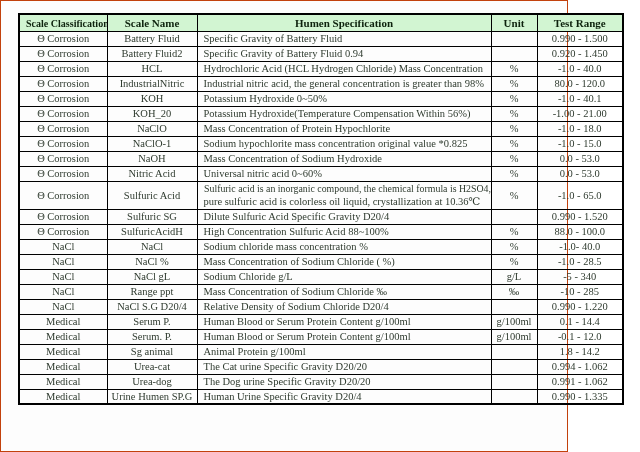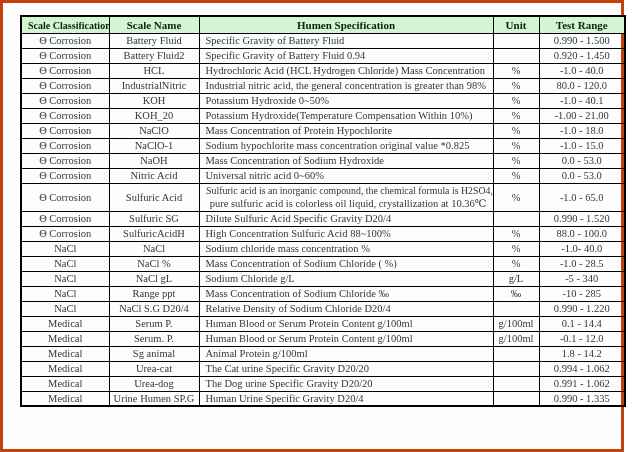--- a/index.html
+++ b/index.html
@@ -6,25 +6,25 @@
     margin: 0;
     padding: 0;
     width: 640px;
     height: 452px;
     background: #ffffff;
     font-family: "Liberation Serif", "DejaVu Serif", serif;
   }
   .page {
     position: absolute;
     left: 0; top: 0;
-    width: 624px;
+    width: 568px;
     height: 452px;
     box-sizing: border-box;
     background: #fdfdfd;
-    border: 3px solid #c2410c;
+    border: 1px solid #c2410c;
   }
   table.spec-table {
     position: absolute;
     left: 17px;
     top: 12px;
     width: 604px;
     border-collapse: collapse;
     table-layout: fixed;
     border: 2px solid #000000;
   }
@@ -62,21 +62,20 @@
     display: inline-block;
     white-space: nowrap;
     transform-origin: 50% 50%;
   }
   td.c-spec .fit {
     transform-origin: 0 50%;
   }
   td.c-spec .line {
     line-height: 13px;
     height: 13px;
-    text-align: right;
   }
 </style>
 </head>
 <body>
 
 <div class="page">
   <table class="spec-table">
     <colgroup>
       <col style="width:88px">
       <col style="width:90px">
@@ -125,21 +124,21 @@
         <tr>
           <td class="c-class"><span class="fit">Θ Corrosion</span></td>
           <td class="c-name"><span class="fit">KOH</span></td>
           <td class="c-spec"><span class="fit">Potassium Hydroxide 0~50%</span></td>
           <td class="c-unit"><span class="fit">%</span></td>
           <td class="c-range"><span class="fit">-1.0 - 40.1</span></td>
         </tr>
         <tr>
           <td class="c-class"><span class="fit">Θ Corrosion</span></td>
           <td class="c-name"><span class="fit">KOH_20</span></td>
-          <td class="c-spec"><span class="fit">Potassium Hydroxide(Temperature Compensation Within 10%)</span></td>
+          <td class="c-spec"><span class="fit">Potassium Hydroxide(Temperature Compensation Within 56%)</span></td>
           <td class="c-unit"><span class="fit">%</span></td>
           <td class="c-range"><span class="fit">-1.00 - 21.00</span></td>
         </tr>
         <tr>
           <td class="c-class"><span class="fit">Θ Corrosion</span></td>
           <td class="c-name"><span class="fit">NaClO</span></td>
           <td class="c-spec"><span class="fit">Mass Concentration of Protein Hypochlorite</span></td>
           <td class="c-unit"><span class="fit">%</span></td>
           <td class="c-range"><span class="fit">-1.0 - 18.0</span></td>
         </tr>

